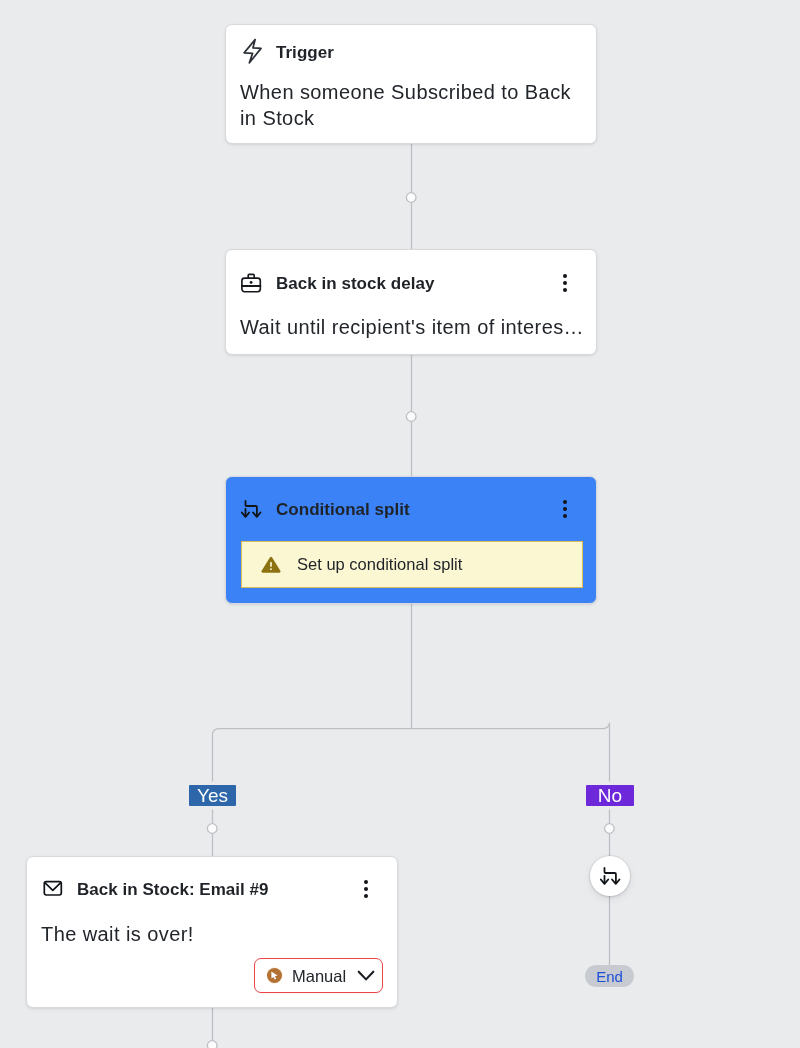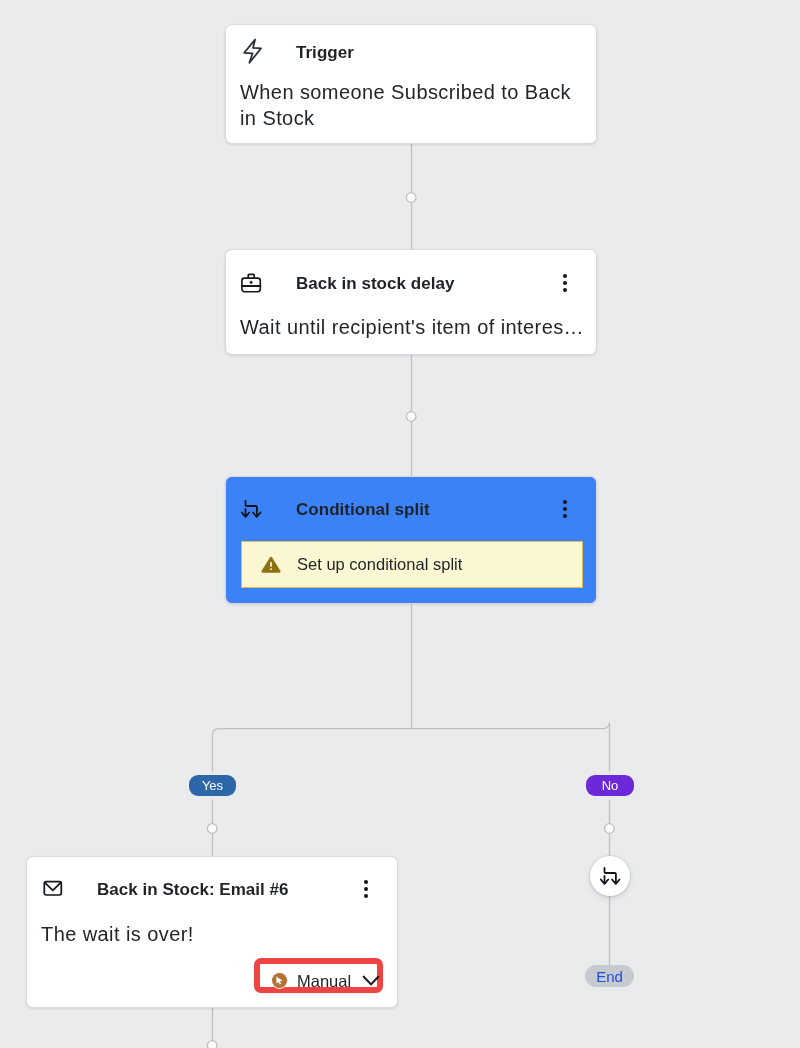--- a/index.html
+++ b/index.html
@@ -23,21 +23,20 @@
     border: 1px solid #d7d9dd;
     box-shadow: 0 1px 2px rgba(17,24,39,.06), 0 1px 4px rgba(17,24,39,.05);
     box-sizing: border-box;
   }
   .node-head {
     display: flex; align-items: center;
     position: absolute; left: 0; right: 0; top: 0;
     padding: 0 14px 0 16px;
     height: 52px;
     box-sizing: border-box;
-    gap: 20px;
   }
   .node-icon { width: 20px; height: 20px; flex: 0 0 20px; display:flex; align-items:center; justify-content:center; color:#24292f; position:relative; }
   .node-icon svg { position:absolute; overflow: visible; }
   .node-title {
     font-size: 17px; font-weight: 700; letter-spacing: 0.03px;
     margin-left: 14px; color: #1f2328; line-height: 22px; padding-top:2px;
     flex: 1 1 auto; white-space: nowrap;
   }
   .kebab { position:absolute; right:15px; top:50%; transform:translateY(-50%); width: 32px; height: 32px; display:flex; flex-direction:column; align-items:center; justify-content:center; gap:2.8px; cursor:pointer; }
   .kebab i { display:block; width: 4px; height: 4px; border-radius: 50%; background: #111418; }
@@ -57,32 +56,33 @@
     border-radius: 0;
     display: flex; align-items: center;
     padding: 0 19px;
     box-sizing: border-box;
   }
   .warn-text { font-size: 16.5px; color: #1f2328; margin-left: 16px; letter-spacing: 0.01px; }
 
   .select {
     position: absolute;
     display: inline-flex; align-items: center;
-    border: 6px solid #ef4444; border-radius: 7px; background: #fff;
+    border: 1px solid #ef4444; border-radius: 7px; background: #fff;
     box-shadow: 0 1px 1px rgba(17,24,39,.05);
     box-sizing: border-box;
   }
   .select-label { font-size: 16.5px; color: #22262b; }
 
   .badge {
     position: absolute; display: flex; align-items: center; justify-content: center;
-    border-radius: 9px; background: #2d67aa; color: #fff;
-    font-size: 13px; line-height: 1;
+    border-radius: 1px; background: #2d67aa; color: #fff;
+    font-size: 19px; line-height: 1;
     box-shadow: 0 0 0 3.5px #eaebed;
     box-sizing: border-box;
+    margin-top: 10px;
   }
   .endbadge {
     position: absolute; display:flex; align-items:center; justify-content:center;
     border-radius: 11px; background: #c7cbd1; color: #2f343a;
     font-size: 15px; line-height: 1; box-sizing:border-box;
   }
   .circle-node {
     position: absolute; width: 40px; height: 40px; border-radius: 50%;
     background: #fff; display:flex; align-items:center; justify-content:center;
     box-shadow: 0 0 0 1px rgba(17,24,39,.05), 0 1px 3px rgba(17,24,39,.13), 0 3px 8px rgba(17,24,39,.07);
@@ -173,21 +173,21 @@
   </div>
 
   <div class="node" style="left: 26px; top: 856px; width: 372px; height: 152px; background: rgb(255, 255, 255); border-color: rgb(215, 217, 221);">
     <div class="node-head" style="height:54px; top:5px;">
       <span class="node-icon">
         <svg width="20" height="18" viewBox="0 0 20 18" fill="none" stroke="#111418" stroke-width="1.72" stroke-linecap="round" stroke-linejoin="round" style="left:0px;top:0px;">
           <rect x="1.3" y="2.6" width="17.0" height="13.4" rx="1.9"></rect>
           <path d="M1.85 3.55 L9.8 11.3 L17.75 3.55"></path>
         </svg>
       </span>
-      <span class="node-title">Back in Stock: Email #6</span>
+      <span class="node-title">Back in Stock: Email #9</span>
       <span class="kebab">
           <i></i>
           <i></i>
           <i></i>
         </span>
     </div>
     <div class="node-body" style="top:64px;">The wait is over!</div>
     <div class="select" style="left:227px; top:101px; width:129px; height:35px;">
       <span style="position:absolute; left:11px; top:8px; width:17px; height:17px;">
         <svg width="17" height="17" viewBox="0 0 17 17" style="display:block;">

